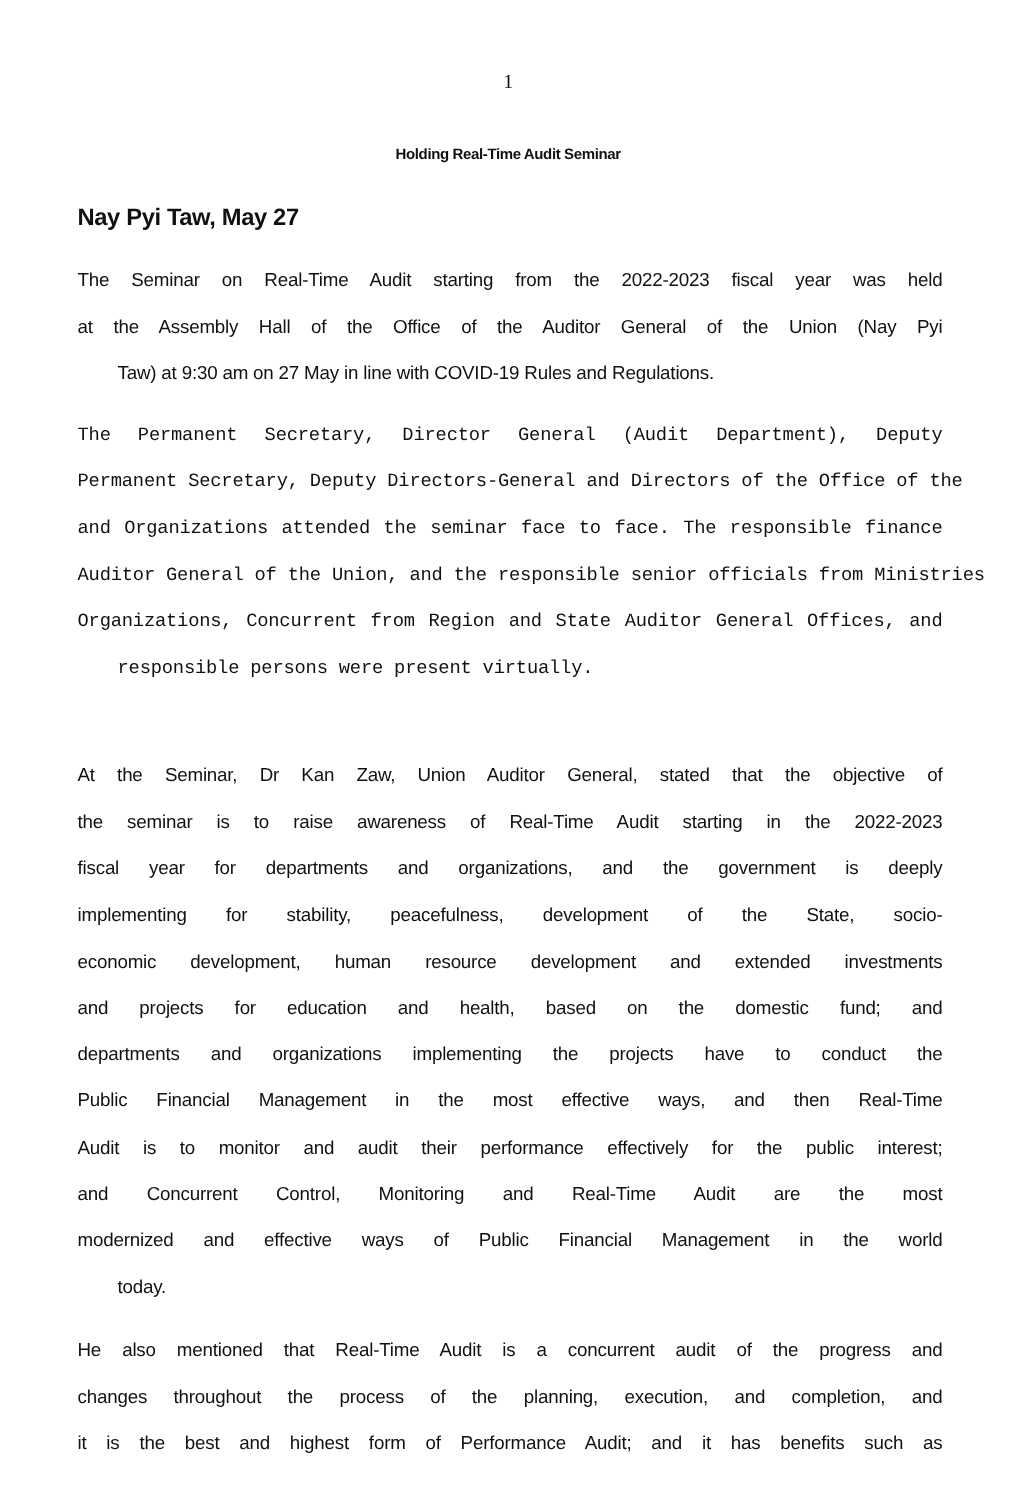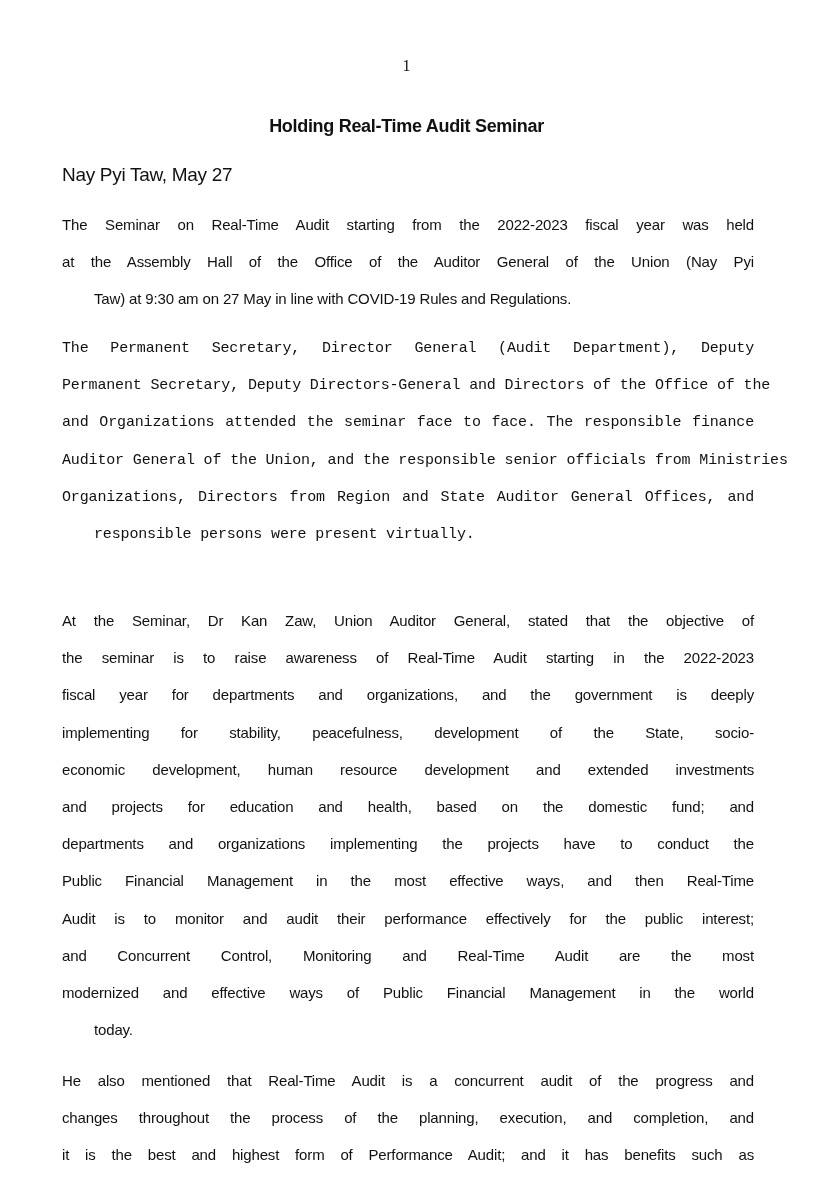--- a/index.html
+++ b/index.html
@@ -23,30 +23,30 @@
       text-align: center;
       font-family: "Liberation Serif", serif;
       font-size: 16px;
     }
     .title {
       position: absolute;
       top: 116px;
       left: 0;
       width: 813px;
       text-align: center;
-      font-size: 18px;
+      font-size: 12px;
       font-weight: bold;
       letter-spacing: -0.3px;
     }
     .dateline {
       position: absolute;
       top: 164px;
       left: 62px;
       font-size: 19px;
-      font-weight: normal;
+      font-weight: bold;
       letter-spacing: -0.3px;
     }
     .body {
       position: absolute;
       left: 62px;
       width: 692px;
       font-size: 15px;
       letter-spacing: -0.15px;
     }
     .para { margin: 0; }
@@ -79,21 +79,21 @@
   <span class="line">The Seminar on Real-Time Audit starting from the 2022-2023 fiscal year was held</span>
   <span class="line">at the Assembly Hall of the Office of the Auditor General of the Union (Nay Pyi</span>
   <span class="line last">Taw) at 9:30 am on 27 May in line with COVID-19 Rules and Regulations.</span>
 </div>
 
 <div id="p2" class="body para">
   <span class="line">The Permanent Secretary, Director General (Audit Department), Deputy</span>
   <span class="line">Permanent Secretary, Deputy Directors-General and Directors of the Office of the</span>
   <span class="line">and Organizations attended the seminar face to face. The responsible finance</span>
   <span class="line">Auditor General of the Union, and the responsible senior officials from Ministries</span>
-  <span class="line">Organizations, Directors from Region and State Auditor General Offices, and</span>
+  <span class="line">Organizations, Concurrent from Region and State Auditor General Offices, and</span>
   <span class="line last">responsible persons were present virtually.</span>
 </div>
 
 <div id="p3" class="body para">
   <span class="line">At the Seminar, Dr Kan Zaw, Union Auditor General, stated that the objective of</span>
   <span class="line">the seminar is to raise awareness of Real-Time Audit starting in the 2022-2023</span>
   <span class="line">fiscal year for departments and organizations, and the government is deeply</span>
   <span class="line">implementing for stability, peacefulness, development of the State, socio-</span>
   <span class="line">economic development, human resource development and extended investments</span>
   <span class="line">and projects for education and health, based on the domestic fund; and</span>

